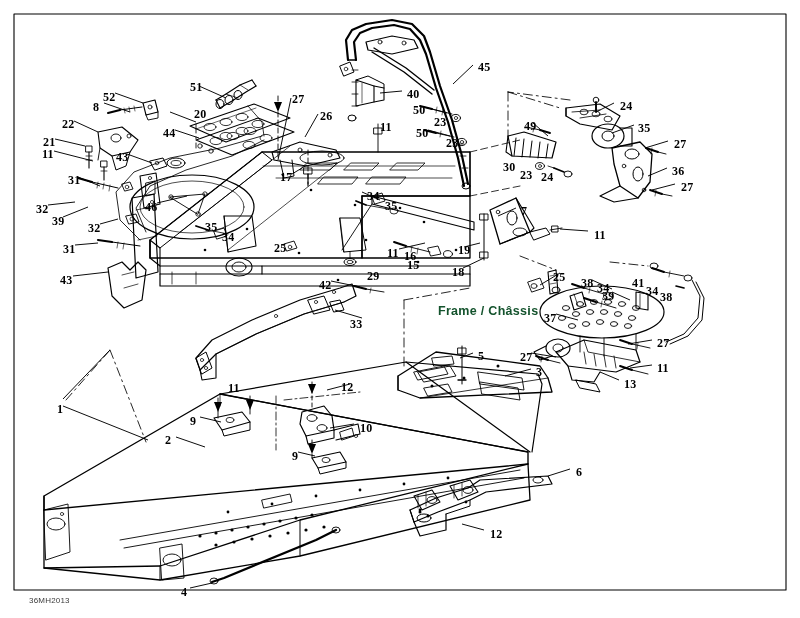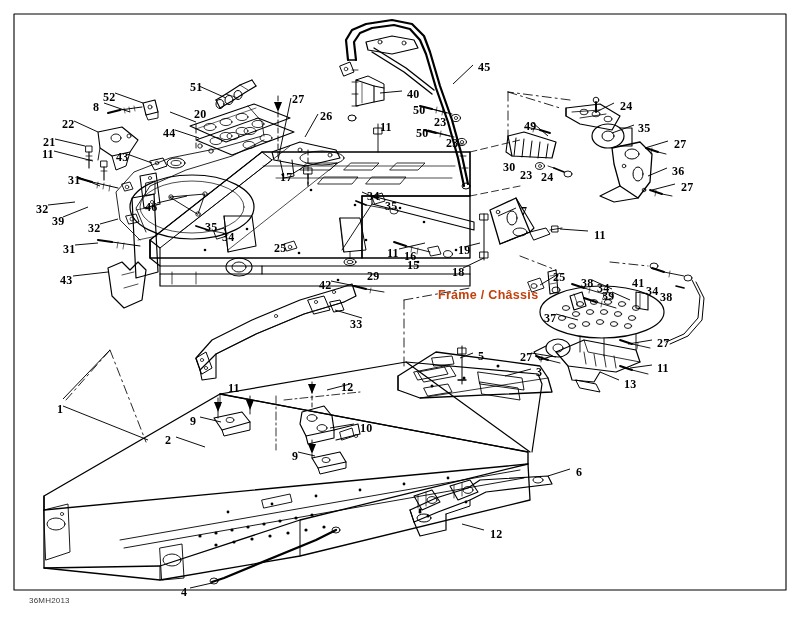--- a/index.html
+++ b/index.html
@@ -29,23 +29,24 @@
     color: #000000;
     line-height: 1;
     white-space: nowrap;
     letter-spacing: 0.2px;
   }
   #section-title {
     position: absolute;
     font-family: "Liberation Sans", sans-serif;
     font-size: 12.5px;
     font-weight: 700;
-    color: #c2410c;
+    color: #14532d;
     white-space: nowrap;
     letter-spacing: 0.3px;
+    margin-top: 16px;
   }
   #drawing-code {
     position: absolute;
     left: 29px;
     top: 596px;
     font-family: "Liberation Sans", sans-serif;
     font-size: 8px;
     font-weight: 400;
     color: #3a3a3a;
     letter-spacing: 0.2px;

